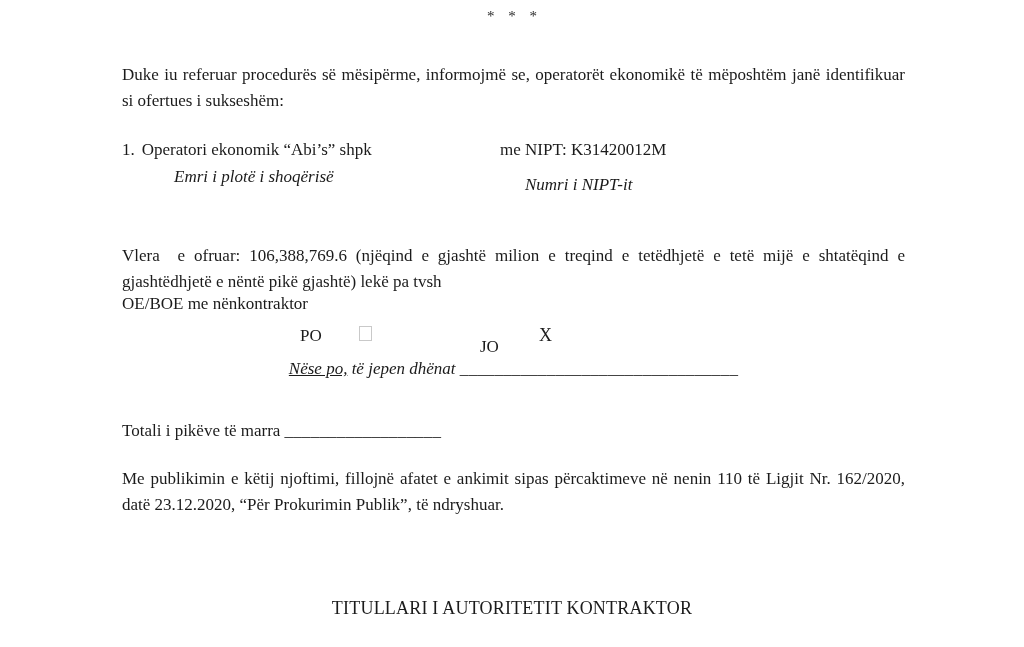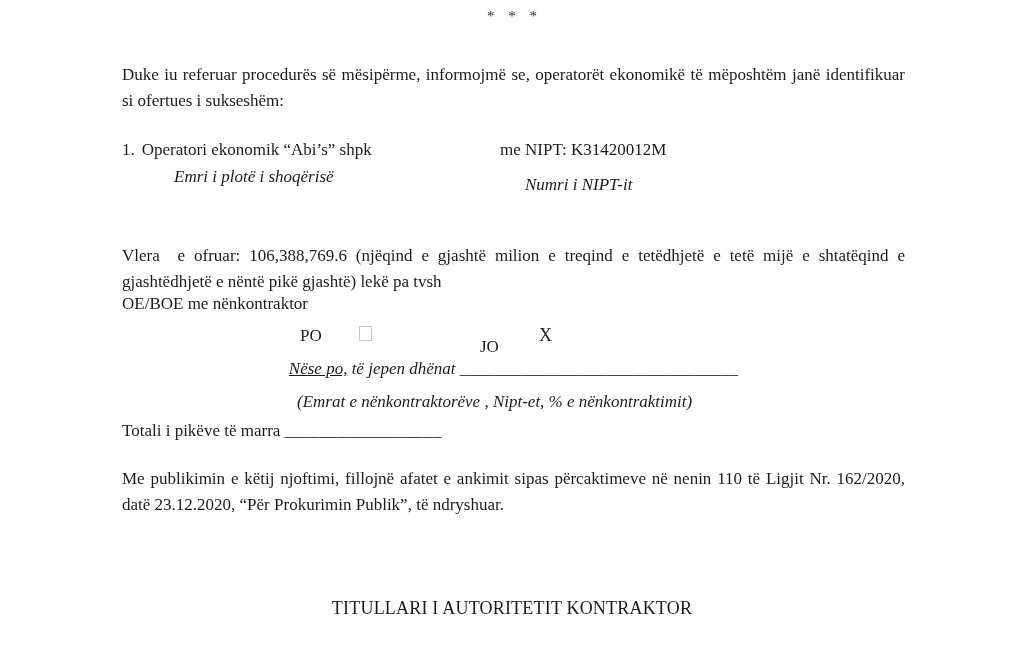--- a/index.html
+++ b/index.html
@@ -93,21 +93,20 @@
 
   <p class="abs body-text oeboe">OE/BOE me nënkontraktor</p>
 
   <span class="abs body-text pojo-yes">PO</span>
   <span class="abs checkbox"></span>
   <span class="abs body-text pojo-no">JO</span>
   <span class="abs body-text bold pojo-mark">X</span>
 
   <p class="abs body-text italic nese-row"><span class="underlined">Nëse po,</span><span> të jepen dhënat </span><span class="blank-line">________________________________</span></p>
 
-  <p class="abs body-text italic sub-caption">(Emrat e nënkontraktorëve , Nipt-et, % e nënkontraktimit)</p>
 
   <p class="abs body-text totali"><span>Totali i pikëve të marra </span><span class="blank-line">__________________</span></p>
 
   <p class="abs body-text justify legal">Me publikimin e këtij njoftimi, fillojnë afatet e ankimit sipas përcaktimeve në nenin 110 të Ligjit Nr. 162/2020, datë 23.12.2020, “Për Prokurimin Publik”, të ndryshuar.</p>
 
   <p class="abs bold footer-title">TITULLARI I AUTORITETIT KONTRAKTOR</p>
 
 </div>
 
 </body></html>

